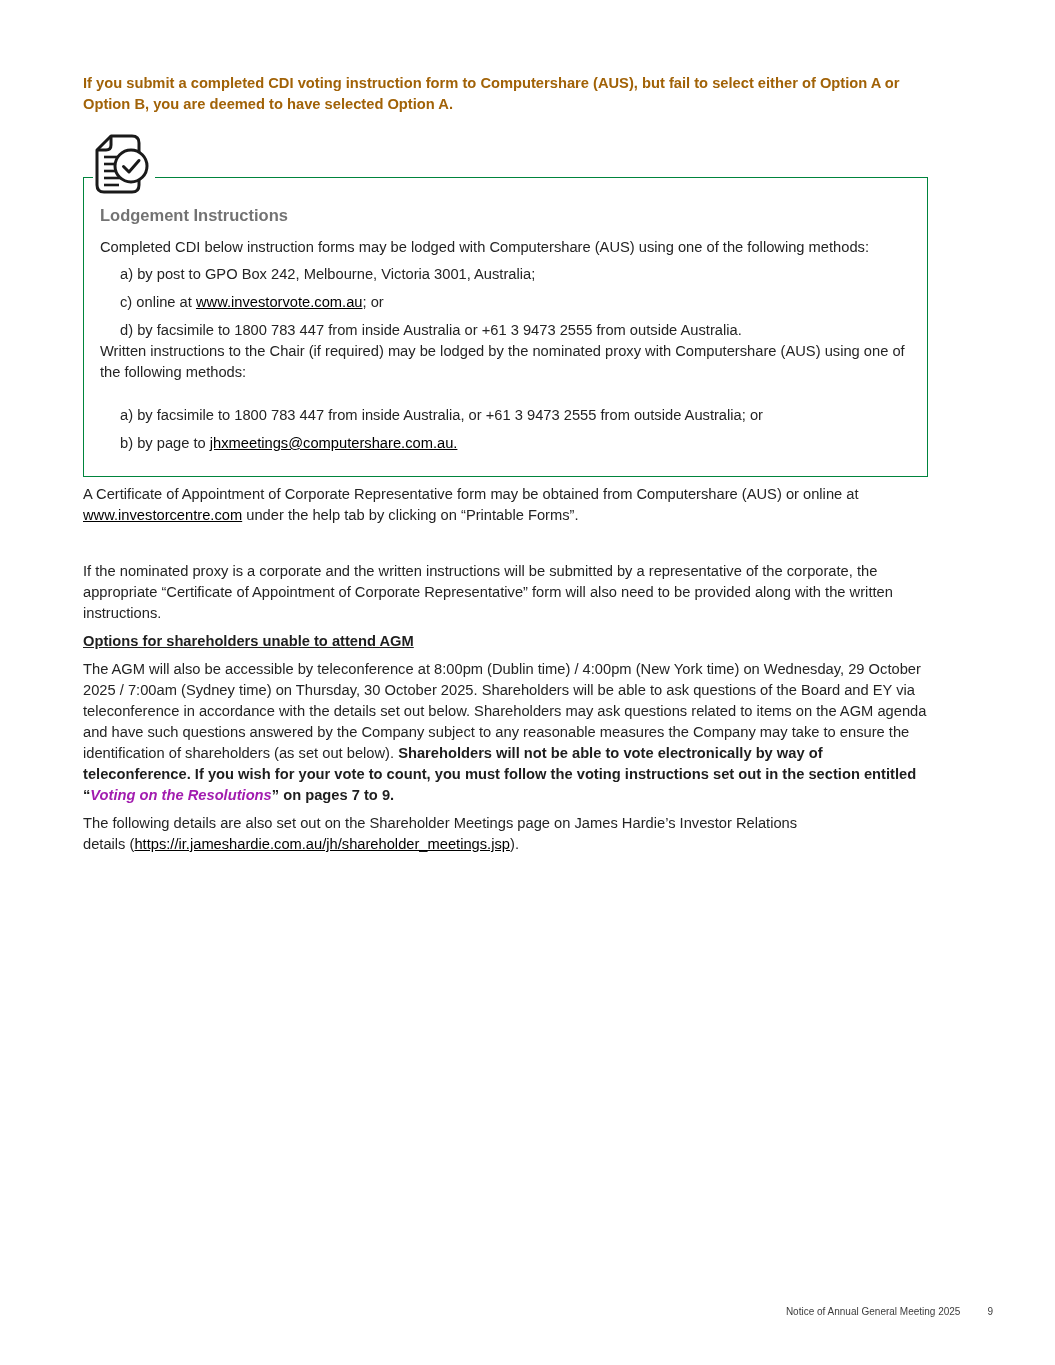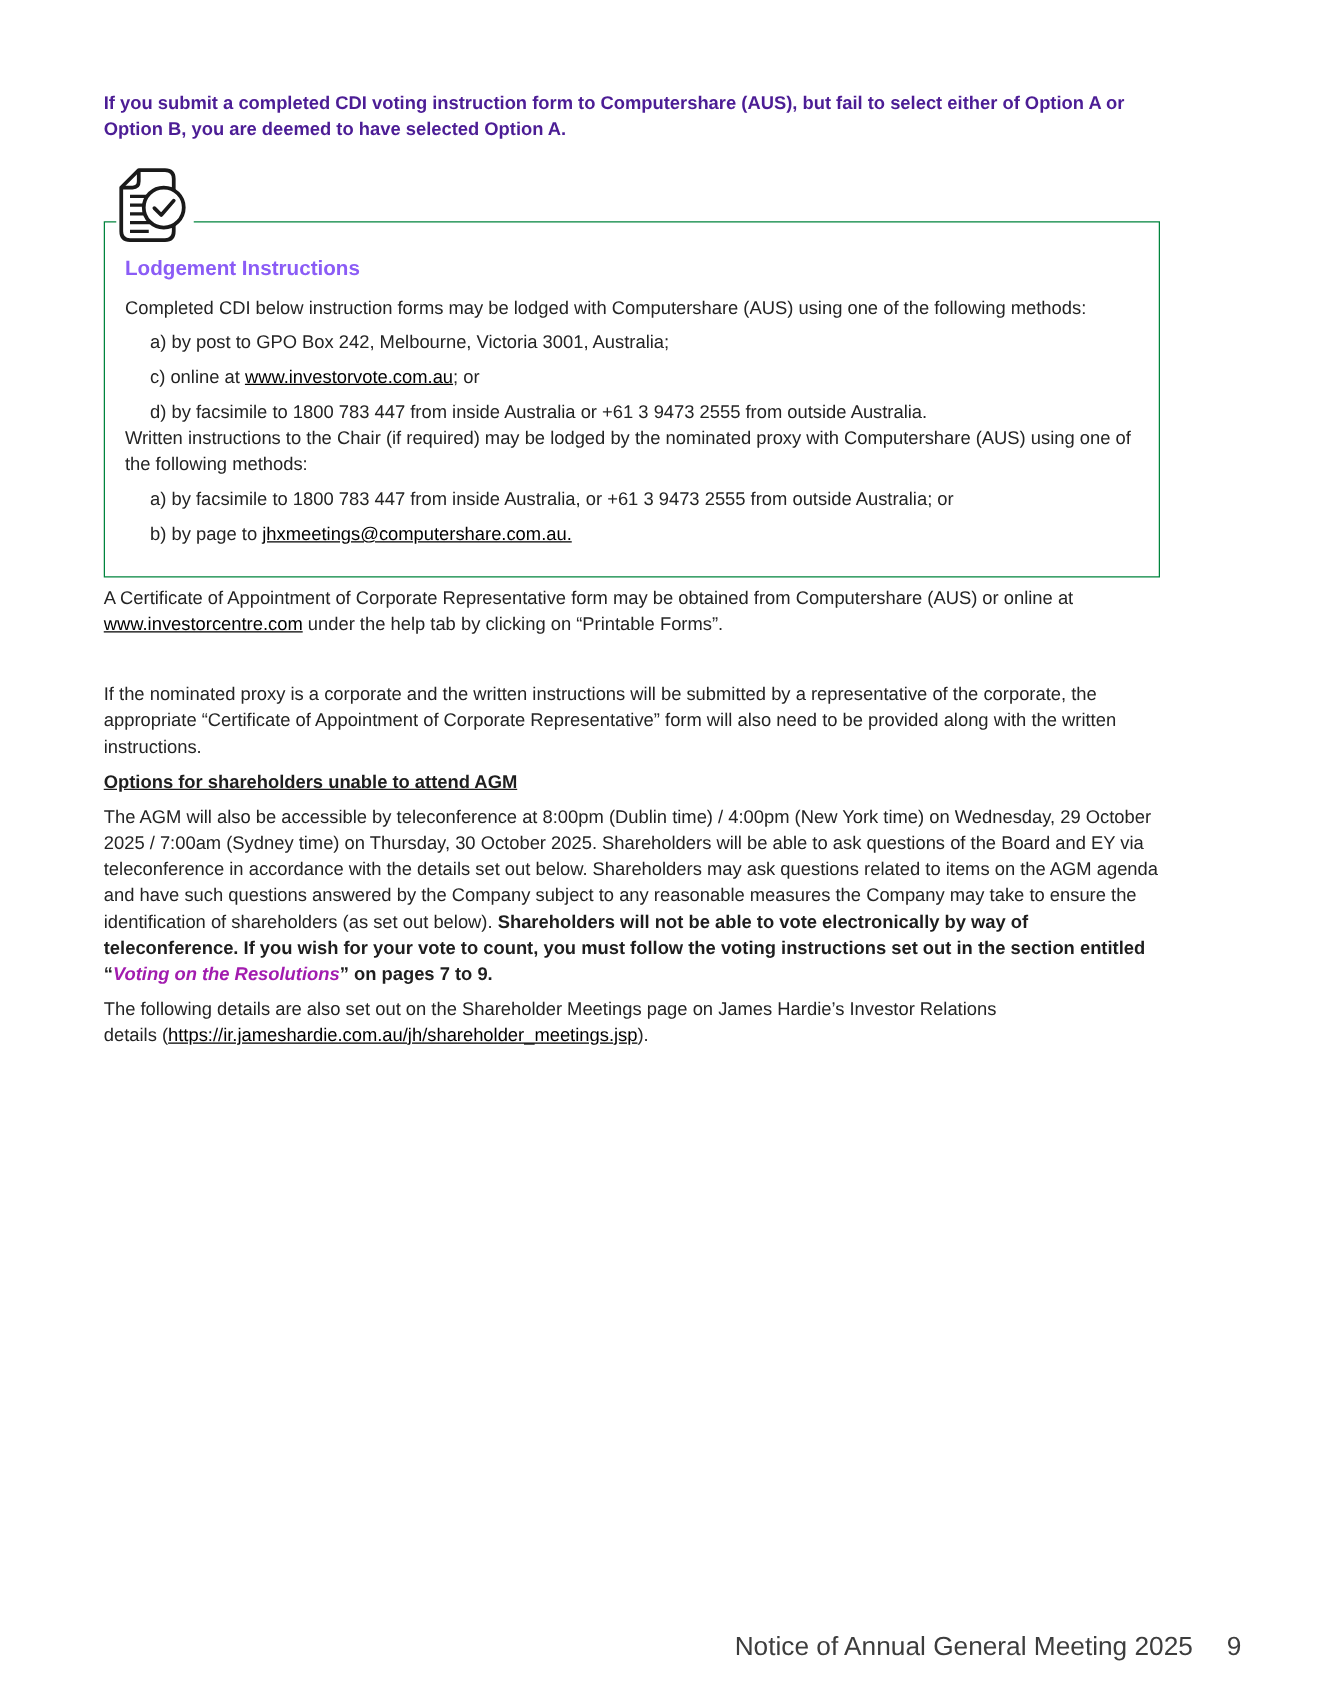--- a/index.html
+++ b/index.html
@@ -9,55 +9,55 @@
     width:1055px; height:1365px;
     background:#ffffff;
     font-family:"Liberation Sans", sans-serif;
     color:#242424;
     overflow:hidden;
   }
   .main {
     position:absolute; left:83px; top:73px; width:845px;
     font-size:14.7px; line-height:21px;
   }
-  .intro-bold { font-weight:bold; color:#4c1d95; }
+  .intro-bold { font-weight:bold; color:#a16207; }
 
   .box-wrap { position:relative; margin-top:62px; }
   .lodgement-box {
     border:1.5px solid #00843D;
     padding:29px 16px 22px 16px;
   }
   .doc-icon {
     position:absolute; top:-43px; left:10px;
     width:62px; height:60px;
     background:#ffffff;
     padding:0 2px;
   }
   .box-title {
-    color:#8b5cf6; font-size:16.5px; font-weight:bold;
+    color:#737373; font-size:16.5px; font-weight:bold;
     line-height:17px; margin-bottom:13px;
   }
   .box-intro { margin-bottom:6px; }
   .method-item { margin-left:20px; margin-bottom:7px; }
   .method-item:last-child { margin-bottom:0; }
-  .written-intro { margin-top:0; margin-bottom:7px; }
+  .written-intro { margin-top:0; margin-bottom:22px; }
 
   .para { margin-top:7px; }
   .para.first-after-box { margin-top:35px; }
   .sub-heading { font-weight:bold; color:#1e1e1e; margin-top:7px;text-decoration:underline; }
 
   .seg-n { font-weight:normal; }
   .seg-b { font-weight:bold; color:#1e1e1e; }
   .seg-bi { font-weight:bold; font-style:italic; color:#a21caf; }
   a.link { color:#000000; text-decoration:underline; cursor:pointer; }
 
   .footer {
     position:absolute; top:1306px; right:62px;
     display:flex; align-items:baseline; gap:27px;
-    font-size:21px; color:#3d3d3d;
+    font-size:10px; color:#3d3d3d;
   }
 </style>
 </head>
 <body>
 
 <div class="page">
   <div class="main">
 
     <p class="intro-bold">If you submit a completed CDI voting instruction form to Computershare (AUS), but fail to select either of Option A or Option B, you are deemed to have selected Option A.</p>
 

